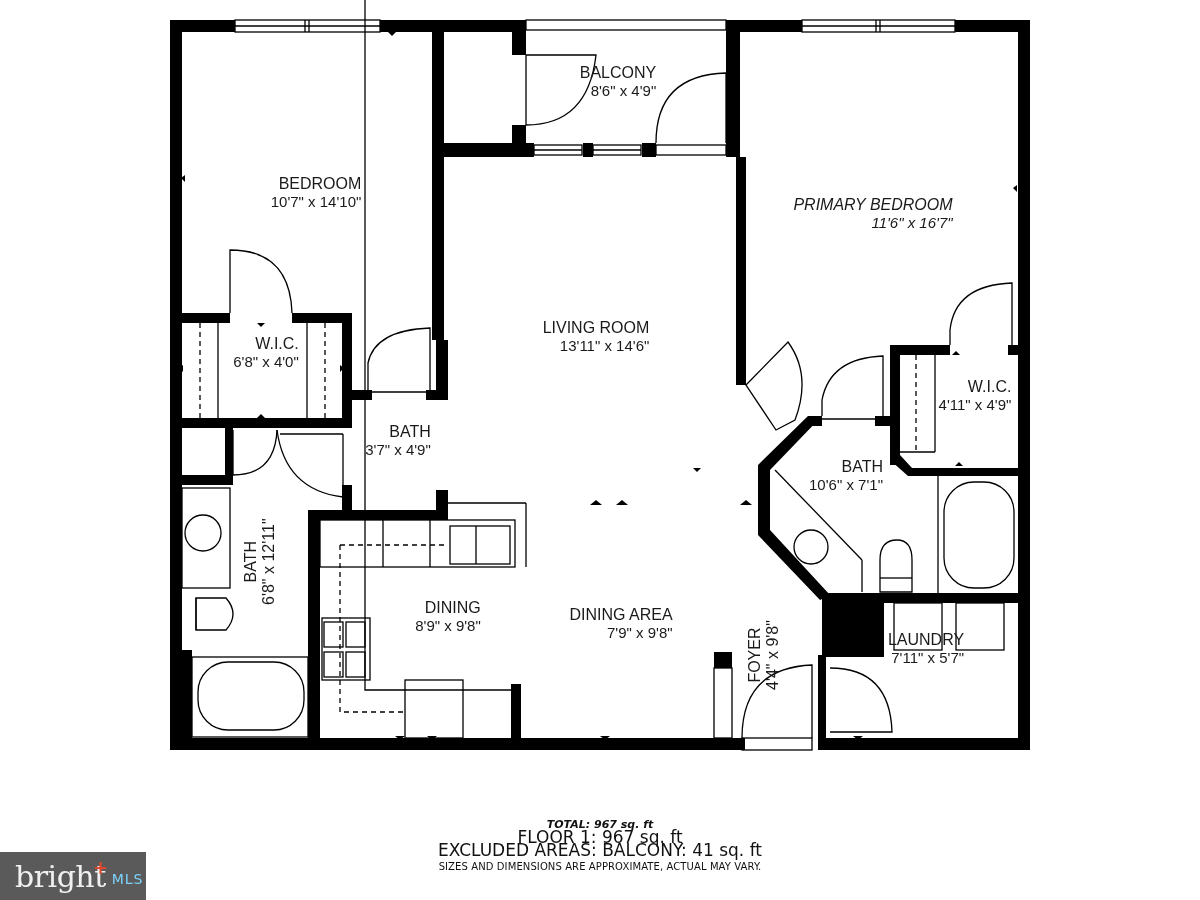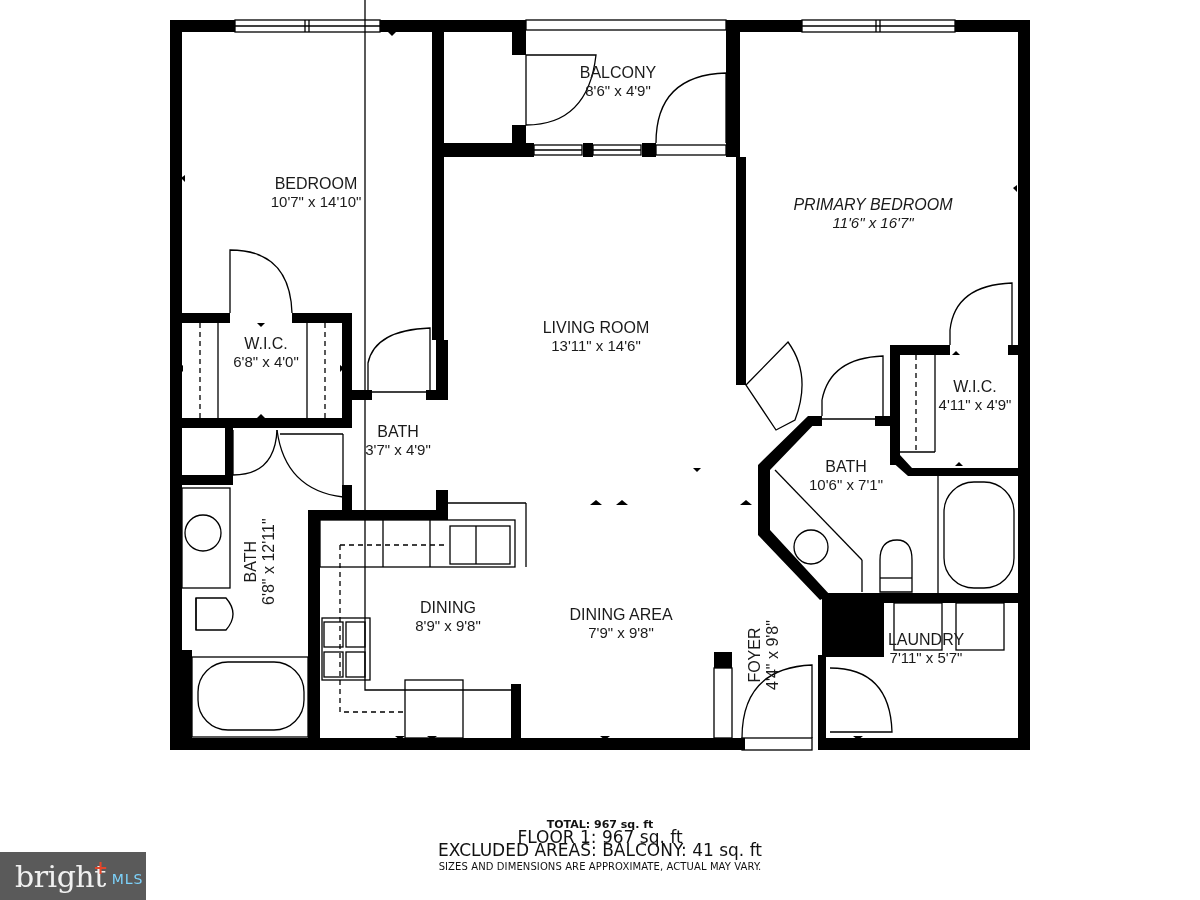--- a/index.html
+++ b/index.html
@@ -1,24 +1,24 @@
 <!DOCTYPE html>
 <html><head>
 <meta charset="utf-8">
 <style>
   html, body { margin:0; padding:0; background:#ffffff; }
   body { width:1200px; height:900px; position:relative; overflow:hidden; font-family:"Liberation Sans", sans-serif; color:#111; }
   #plan { position:absolute; left:0; top:0; width:1200px; height:900px; }
-  .lbl { position:absolute; text-align:center; font-family:"Liberation Sans", sans-serif; color:#1a1a1a; line-height:1.2; white-space:nowrap; transform:translateX(-50%); }
+  .lbl { position:absolute; text-align:right; font-family:"Liberation Sans", sans-serif; color:#1a1a1a; line-height:1.2; white-space:nowrap; transform:translateX(-50%); }
   .lbl .name { font-size:16px; display:block; }
   .lbl .dim { font-size:15px; display:block; }
   .vlbl { position:absolute; font-family:"Liberation Sans", sans-serif; color:#1a1a1a; white-space:nowrap; transform-origin:0 0; transform:rotate(-90deg); line-height:1.15; text-align:center; }
   .vlbl .name, .vlbl .dim { font-size:16px; display:block; }
   .summary { position:absolute; left:0; width:1200px; text-align:center; top:818px; font-family:"DejaVu Sans", sans-serif; color:#111; }
-  .summary .total { font-size:11px; font-weight:bold; line-height:13px; }
+  .summary .total { font-size:11px; font-weight:bold; line-height:13px;font-style:italic; }
   .summary .line { font-size:17px; line-height:13px; }
   .summary .note { font-size:10px; margin-top:4px; letter-spacing:0.1px; }
   .logo { position:absolute; left:0; top:852px; width:146px; height:48px; background:#5a5a5a; display:flex; align-items:center; padding-left:15px; box-sizing:border-box; }
   .logo .word { font-family:"DejaVu Serif", serif; font-size:30px; color:#f0f0f0; letter-spacing:-0.5px; position:relative; }
   .logo .plus { position:absolute; color:#e2452a; font-size:18px; font-weight:bold; left:78px; top:-2px; }
   .logo .mls { font-family:"DejaVu Sans", sans-serif; font-size:14px; color:#7dd3fc; margin-left:6px; letter-spacing:1px; margin-top:6px; }
 </style>
 </head>
 <body>
 

